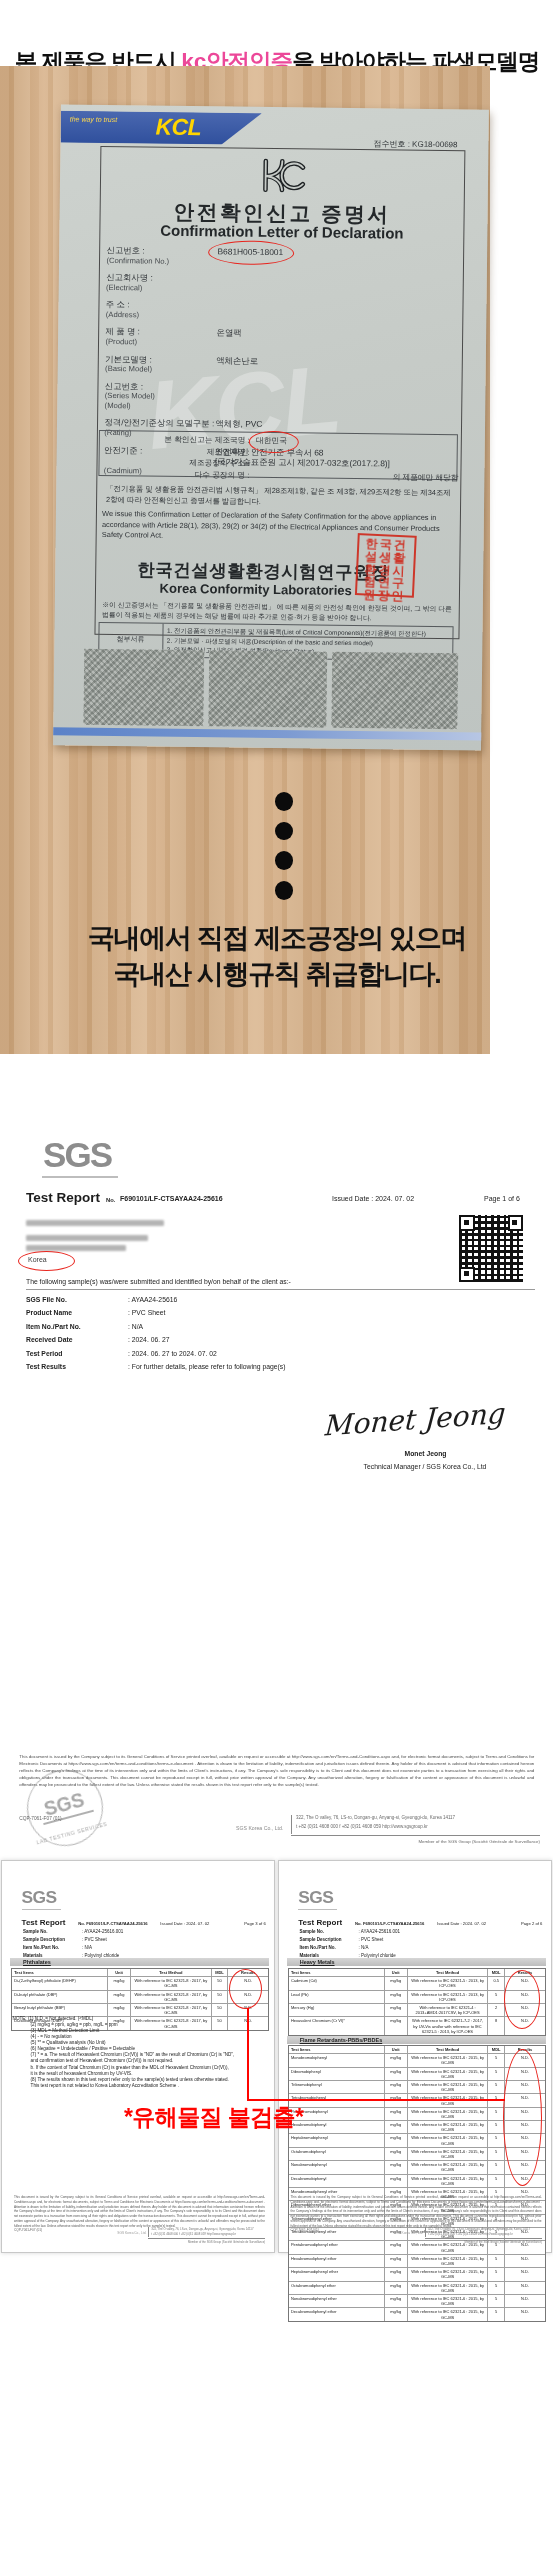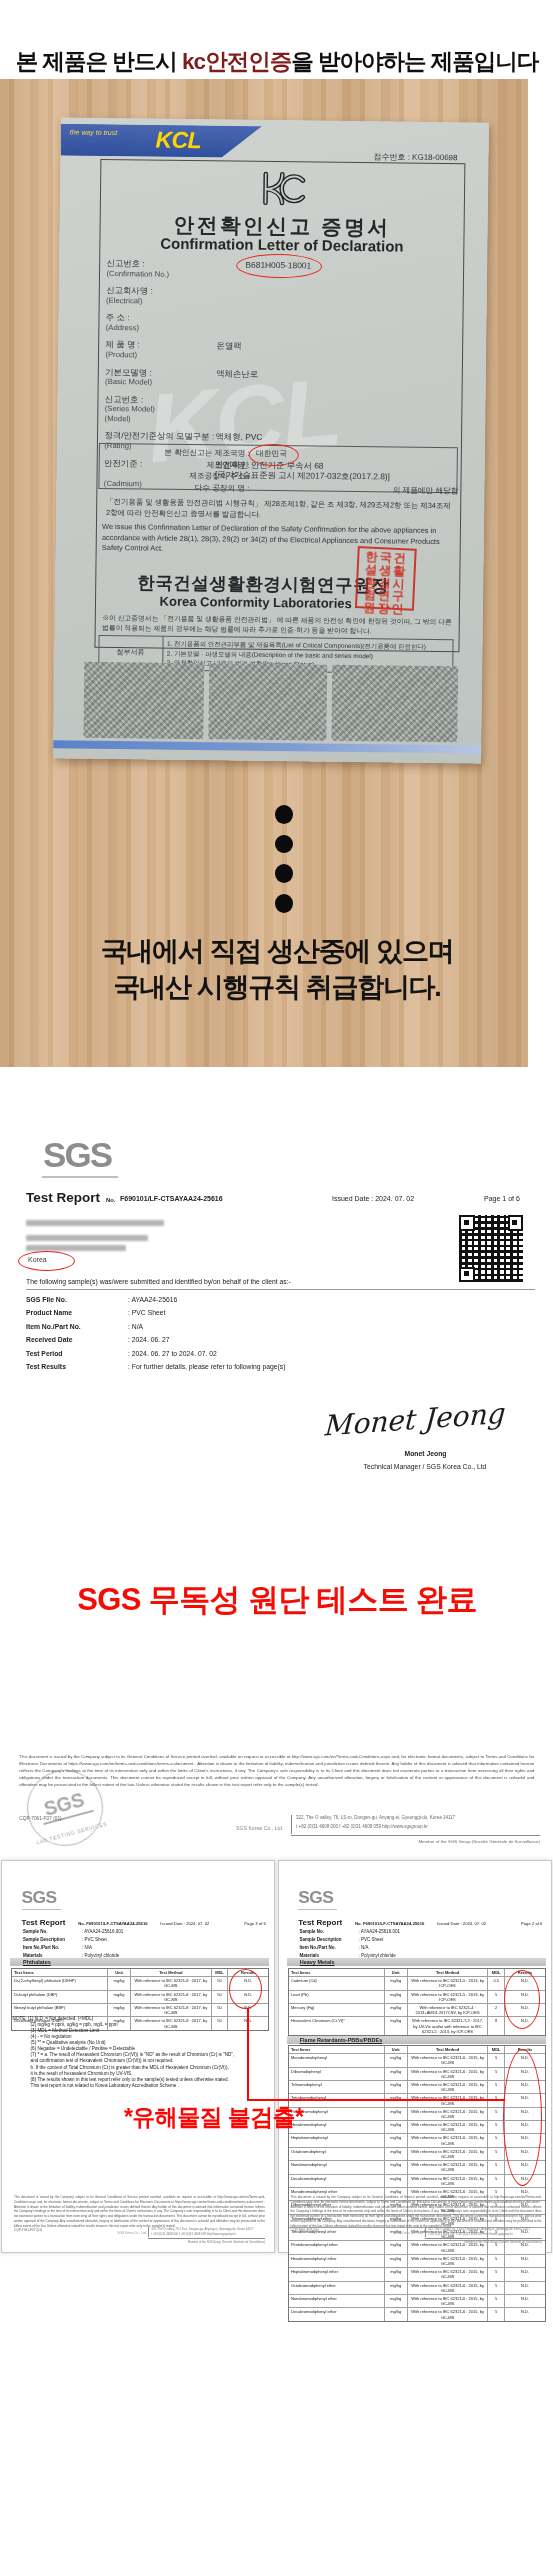--- a/index.html
+++ b/index.html
@@ -3,24 +3,24 @@
 <meta charset="utf-8">
 <style>
   html,body{margin:0;padding:0;background:#fff;}
   *{box-sizing:border-box;}
   body{font-family:"Liberation Sans", sans-serif;}
   .canvas{position:relative;width:554px;height:2576px;background:#ffffff;overflow:hidden;}
 
   
   .headline{position:absolute;left:0;top:46px;width:554px;text-align:center;
     font-size:22.5px;font-weight:900;letter-spacing:-1px;color:#0f0f0f;}
-  .headline .hl{color:#7f1d1d;}
-
-  
-  .wood{position:absolute;left:0;top:79px;width:528px;height:988px;
+  .headline .hl{color:#ec4899;font-family:Liberation Mono, monospace;}
+
+  
+  .wood{position:absolute;left:0;top:66px;width:490px;height:988px;
     background:
      linear-gradient(90deg, rgba(90,55,20,.10) 0 2%, rgba(255,255,255,.10) 9%, rgba(90,55,20,.07) 18%, rgba(255,255,255,.08) 30%, rgba(90,55,20,.09) 41%, rgba(255,255,255,.07) 52%, rgba(90,55,20,.08) 66%, rgba(255,255,255,.09) 80%, rgba(90,55,20,.10) 94%),
      repeating-linear-gradient(90deg,#d8b38c 0 9px,#cfa87e 9px 14px,#dcba95 14px 30px,#d2ab82 30px 39px);}
   
   
   .cert{position:absolute;left:57px;top:41px;width:428px;height:641px;
     background:linear-gradient(168deg,#ced3cf 0%,#c6cbc7 45%,#bec4c1 100%);
     transform:rotate(0.7deg);box-shadow:1.9px 3.9px 9px rgba(70,45,15,.38);}
   .kcl-banner{position:absolute;left:0;top:6.4px;width:201px;height:32px;
     background:linear-gradient(180deg,#4a68b0,#30509d);
@@ -34,21 +34,21 @@
   .kc-logo{position:absolute;left:50%;top:5.2px;transform:translateX(-50%);}
   .cert-title{position:absolute;left:0;top:50px;width:100%;text-align:center;
     font-size:20.6px;font-weight:900;color:#24282a;letter-spacing:2.6px;}
   .cert-title-en{position:absolute;left:0;top:74px;width:100%;text-align:center;
     font-size:15px;font-weight:bold;color:#24282a;}
   .cert-fields{position:absolute;left:6.4px;top:98px;width:348px;}
   .cert-fields .tr{display:grid;grid-template-columns:111px 1fr;margin-bottom:7px;}
   .cert-fields .td{font-size:8.4px;color:#2e3236;line-height:1.25;}
   .cert-fields .td:nth-child(2){grid-column:1;grid-row:2;font-size:7.7px;color:#44484c;white-space:pre-line;}
   .cert-fields .td:nth-child(3){grid-column:2;grid-row:1;white-space:pre-line;}
-  .cert-fields .tr:nth-child(1) .td:nth-child(3){position:relative;width:max-content;margin-left:28px;}
+  .cert-fields .tr:nth-child(1) .td:nth-child(3){position:relative;width:max-content;}
   .cert-fields .tr:nth-child(1) .td:nth-child(3)::after{content:"";position:absolute;left:-9px;top:-5.8px;
     width:84px;height:22px;border:1.6px solid #e8251e;border-radius:50%;}
   .origin-box{position:absolute;left:1.3px;top:283px;width:359px;height:46px;border:0.6px solid #55595c;padding-top:3.2px;}
   .origin-rows .tr{display:grid;grid-template-columns:156px 1fr;margin-bottom:1.6px;font-size:7.7px;color:#2e3236;}
   .origin-rows .td:first-child{text-align:right;padding-right:6.4px;}
   .origin-rows .tr:last-child .td:nth-child(2){padding-left:137px;white-space:nowrap;}
   .origin-rows .tr:first-child .td:nth-child(2){position:relative;width:max-content;}
   .origin-rows .tr:first-child .td:nth-child(2)::after{content:"";position:absolute;left:-7.7px;top:-5.2px;
     width:48px;height:20px;border:1.6px solid #e8251e;border-radius:50%;}
   .law-ko{position:absolute;left:9px;top:336px;width:346px;font-size:7.4px;line-height:1.55;color:#2e3236;}
@@ -167,21 +167,21 @@
   .ann-hline{position:absolute;left:247px;top:2099px;width:258px;height:1.9px;background:#ff0400;}
   .ann-text{position:absolute;left:124px;top:2102px;font-size:23px;font-weight:900;letter-spacing:-0.6px;color:#ff0400;}
 
   .kc-svg path{fill:none;stroke-linecap:round;}
 </style>
 </head>
 <body>
 
 <div class="canvas">
 
-  <div class="headline"><span>본 제품은 반드시 </span><span class="hl">kc안전인증</span><span>을 받아야하는 제품입니다</span></div>
+  <div class="headline"><span>본 제품은 반드시 </span><span class="hl">kc안전인증</span><span>을 받아야하는 파생모델명</span></div>
 
   <div class="wood">
 
     <div class="cert">
       <div class="kcl-banner">
         <div class="kcl-tag">the way to trust</div>
         <div class="kcl-logo">KCL</div>
       </div>
       <div class="receipt">접수번호 :   KG18-00698</div>
       <div class="cert-watermark">KCL</div>
@@ -287,21 +287,21 @@
     </div>
 
     <div class="dots">
       <span class="dot"></span>
       <span class="dot"></span>
       <span class="dot"></span>
       <span class="dot"></span>
     </div>
 
     <div class="mid-text">
-      <div>국내에서 직접 생산중에 있으며</div>
+      <div>국내에서 직접 제조공장의 있으며</div>
       <div>국내산 시행규칙 취급합니다.</div>
     </div>
   </div>
 
   <div class="sgs-logo1">SGS</div>
   <div class="tr1-title">Test Report</div>
   <div class="tr1-no-label">No.</div>
   <div class="tr1-no">F690101/LF-CTSAYAA24-25616</div>
   <div class="tr1-issued">Issued Date :  2024. 07. 02</div>
   <div class="tr1-page">Page 1 of 6</div>
@@ -344,21 +344,20 @@
       <div class="tr">
         <div class="td">Test Results</div>
         <div class="td">: For further details, please refer to following page(s)</div>
       </div>
     </div>
 
   <div class="sig-script">Monet Jeong</div>
   <div class="sig-name">Monet Jeong</div>
   <div class="sig-title">Technical Manager / SGS Korea Co., Ltd</div>
 
-  <div class="red-banner">SGS 무독성 원단 테스트 완료</div>
 
   <div class="disc1">This document is issued by the Company subject to its General Conditions of Service printed overleaf, available on request or accessible at http://www.sgs.com/en/Terms-and-Conditions.aspx and, for electronic format documents, subject to Terms and Conditions for Electronic Documents at https://www.sgs.com/en/terms-and-conditions/terms-e-document . Attention is drawn to the limitation of liability, indemnification and jurisdiction issues defined therein. Any holder of this document is advised that information contained hereon reflects the Company's findings at the time of its intervention only and within the limits of Client's instructions, if any. The Company's sole responsibility is to its Client and this document does not exonerate parties to a transaction from exercising all their rights and obligations under the transaction documents. This document cannot be reproduced except in full, without prior written approval of the Company. Any unauthorized alteration, forgery or falsification of the content or appearance of this document is unlawful and offenders may be prosecuted to the fullest extent of the law. Unless otherwise stated the results shown in this test report refer only to the sample(s) tested.</div>
   <div class="stamp">
     <div class="c">SGS</div>
     <div class="ring">LAB TESTING SERVICES</div>
   </div>
   <div class="cqp1">CQP-7061-F07 (01)</div>
   <div class="sgsk1">SGS Korea Co., Ltd.</div>
   <div class="vbar1"></div>
   <div class="addr1a">322, The O valley, 76, LS-ro, Dongan-gu, Anyang-si, Gyeonggi-do, Korea 14117</div>

